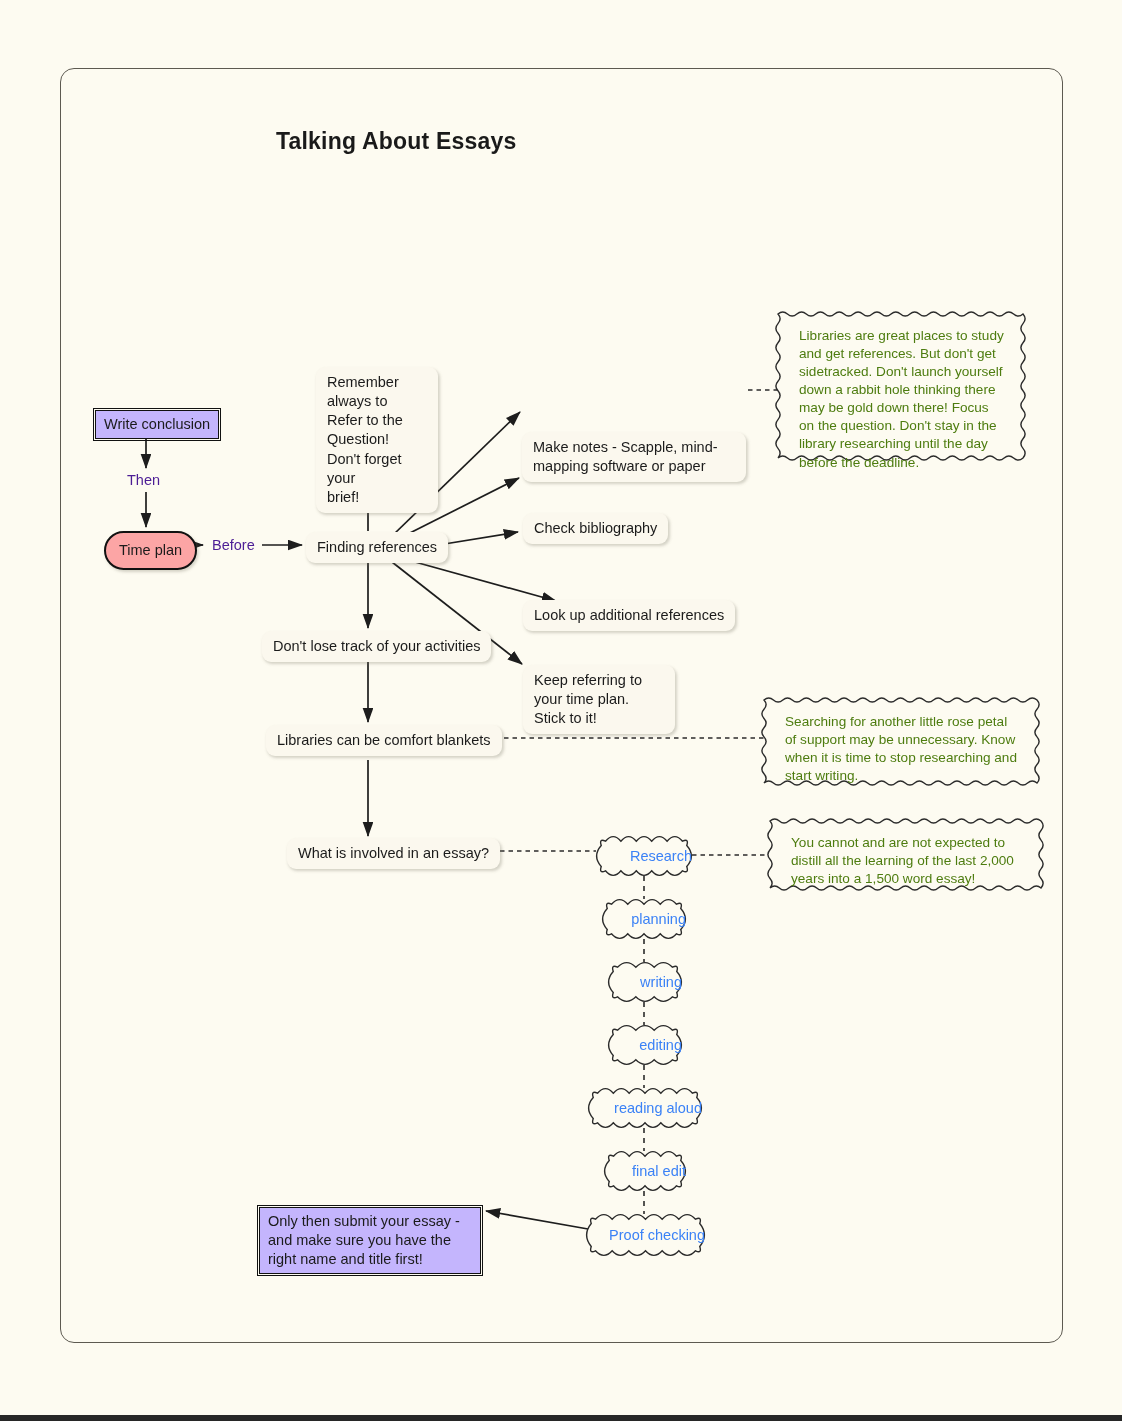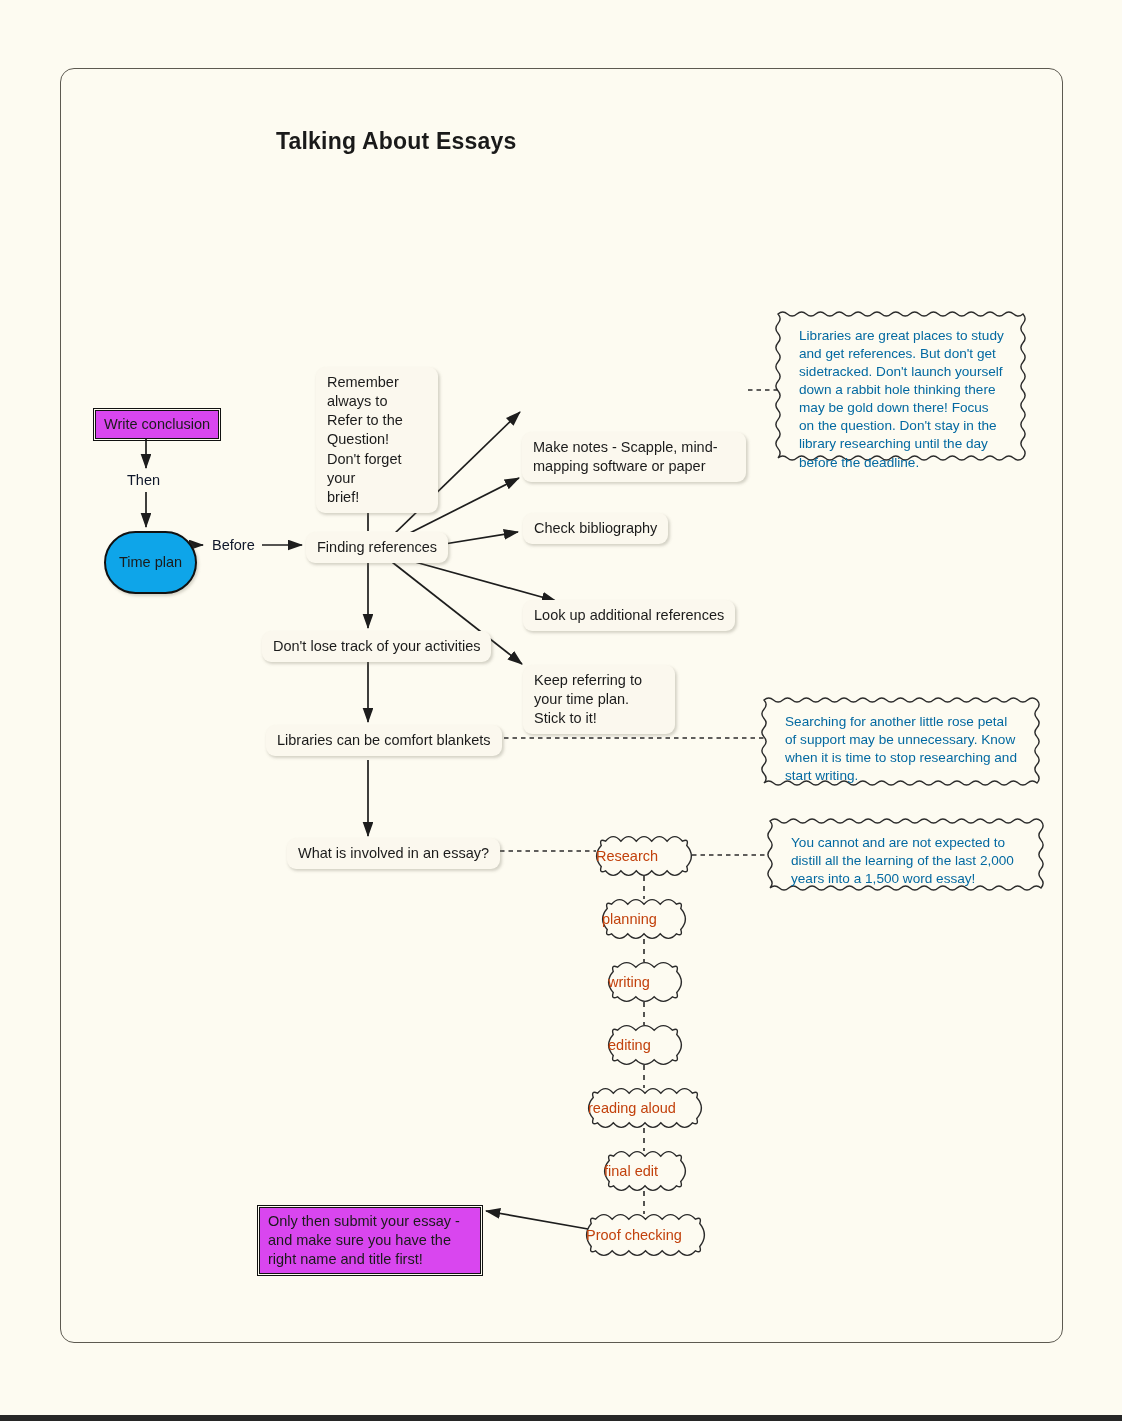--- a/index.html
+++ b/index.html
@@ -57,63 +57,63 @@
     color: #1b1b1b;
     line-height: 1.32;
   }
   .rounded {
     background: #fbf8ee;
     border-radius: 9px;
     padding: 6px 11px;
     box-shadow: 1.5px 2px 3px rgba(120,115,100,0.30);
   }
   .pill {
-    background: #0ea5e9;
+    background: #fca5a5;
     border: 2.6px solid #111;
     border-radius: 40px;
-    padding: 20px 13px;
+    padding: 8px 13px;
     box-shadow: 1.5px 2px 3px rgba(120,115,100,0.30);
   }
   .boxed {
-    background: #d946ef;
+    background: #c4b5fd;
     border: 1.6px solid #111;
     outline: 1.6px solid #111;
     outline-offset: 1.6px;
     padding: 4px 8px;
   }
   .plainlabel {
     position: absolute;
     font-size: 14.5px;
-    color: #0f172a;
+    color: #4c1d95;
   }
   
   .cloud {
     position: absolute;
     display: flex;
     align-items: center;
-    justify-content: flex-start;
+    justify-content: flex-end;
     font-size: 14.5px;
-    color: #c2410c;
+    color: #3b82f6;
   }
   .cloud .cloud-svg {
     position: absolute;
     inset: 0;
   }
   .cloud .cloud-text {
     position: relative;
     z-index: 2;
     white-space: nowrap;
   }
   
   .note {
     position: absolute;
     display: flex;
     align-items: center;
     font-size: 13.6px;
-    color: #0369a1;
+    color: #4d7c0f;
     line-height: 1.33;
   }
   .note .note-svg {
     position: absolute;
     inset: 0;
   }
   .note .note-text {
     position: relative;
     z-index: 2;
     padding: 13px 19px 13px 21px;

